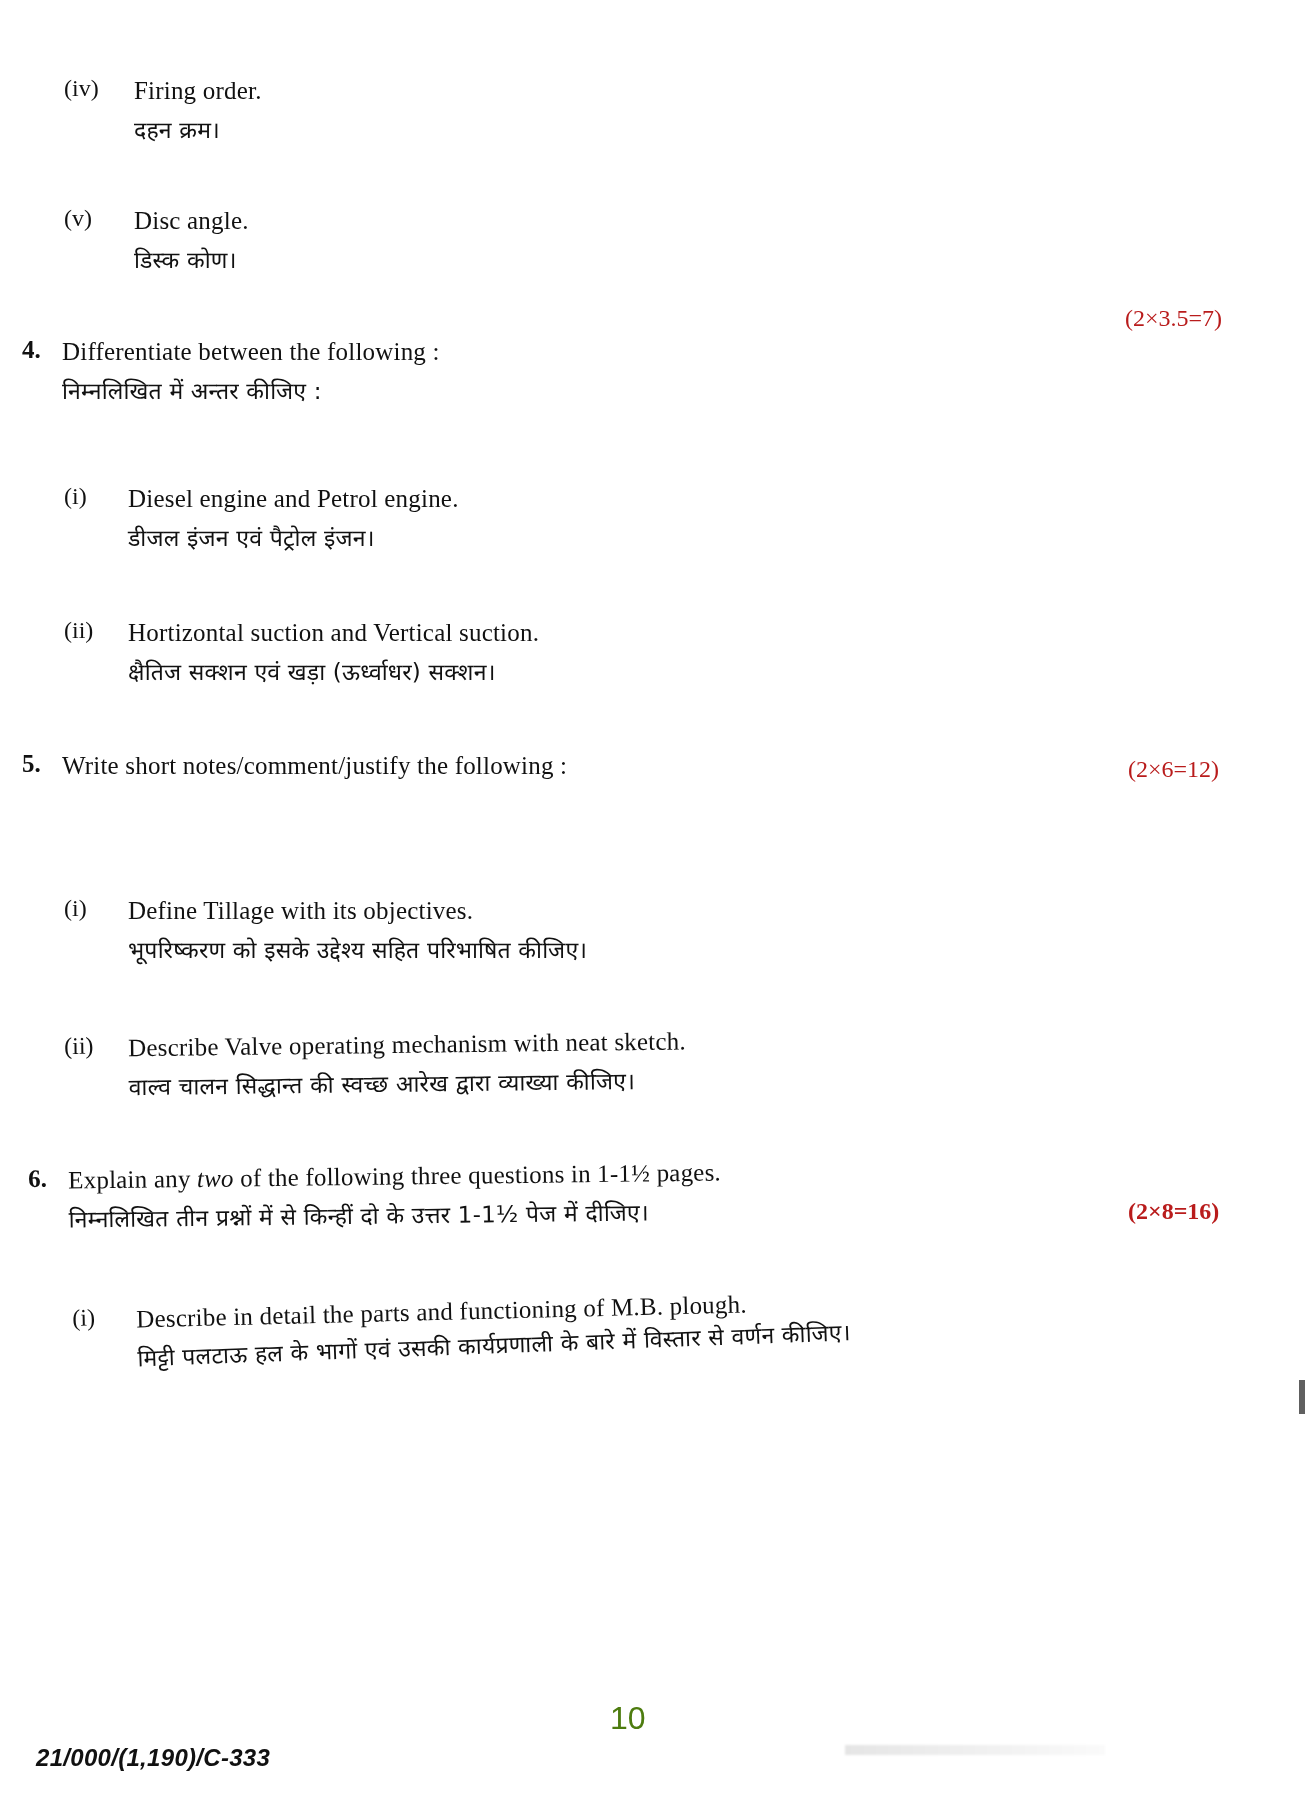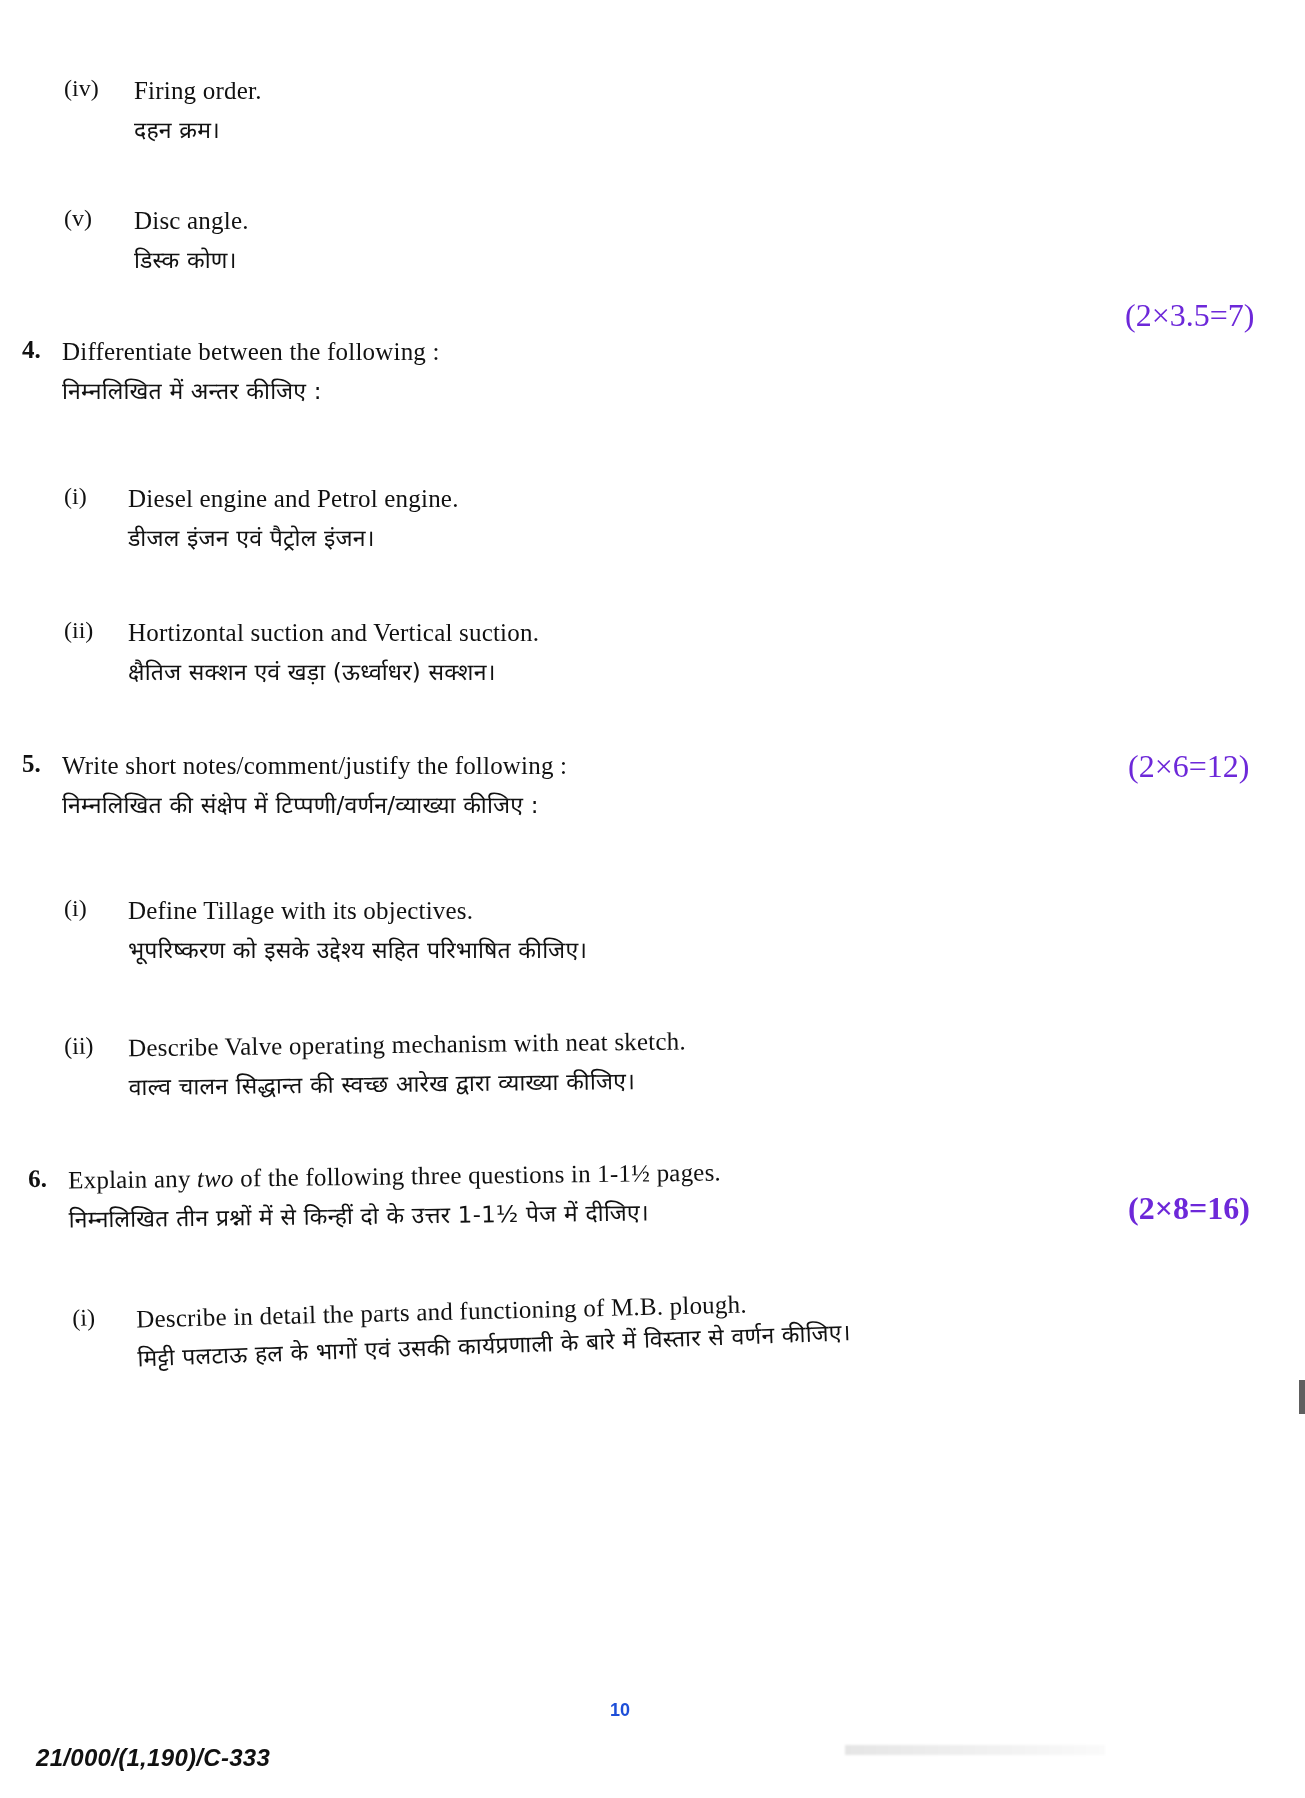--- a/index.html
+++ b/index.html
@@ -54,23 +54,24 @@
     font-size: 25px;
     font-family: "Liberation Serif", serif;
   }
   .romnum {
     font-size: 24px;
     font-family: "Liberation Serif", serif;
   }
   .marks {
     position: absolute;
     font-family: "Liberation Serif", serif;
-    font-size: 32px;
-    color: #6d28d9;
+    font-size: 24px;
+    color: #b91c1c;
     white-space: nowrap;
+    margin-top: 8px;
   }
   .italic { font-style: italic; }
 
   
   .skew1 { transform: rotate(-0.7deg); transform-origin: left top; }
   .skew2 { transform: rotate(-1.4deg); transform-origin: left top; }
 
   
   .footer-code {
     position: absolute;
@@ -81,23 +82,23 @@
     font-size: 24px;
     font-style: italic;
     color: #111;
     letter-spacing: 0.3px;
   }
   .footer-page {
     position: absolute;
     left: 610px;
     top: 1700px;
     font-family: "Liberation Sans", sans-serif;
-    font-weight: bold;
-    font-size: 18px;
-    color: #1d4ed8;
+    font-weight: normal;
+    font-size: 32px;
+    color: #4d7c0f;
   }
   .edge-mark {
     position: absolute;
     right: 0px;
     top: 1380px;
     width: 6px;
     height: 34px;
     background: #2b2b2b;
     opacity: 0.75;
   }
@@ -157,21 +158,20 @@
       <div class="hi">क्षैतिज सक्शन एवं खड़ा (ऊर्ध्वाधर) सक्शन।</div>
     </div>
   </div>
 
   <div class="marks" style="left:1128px; top:748px;">(2×6=12)</div>
 
   <div class="row" style="left:22px; top:750px; width:1060px;">
     <div class="marker qnum" style="width:40px;">5.</div>
     <div class="body-col">
       <div class="en">Write short notes/comment/justify the following :</div>
-      <div class="hi">निम्नलिखित की संक्षेप में टिप्पणी/वर्णन/व्याख्या कीजिए :</div>
     </div>
   </div>
 
   <div class="row" style="left:64px; top:895px; width:1020px;">
     <div class="marker romnum" style="width:64px;">(i)</div>
     <div class="body-col">
       <div class="en">Define Tillage with its objectives.</div>
       <div class="hi">भूपरिष्करण को इसके उद्देश्य सहित परिभाषित कीजिए।</div>
     </div>
   </div>

